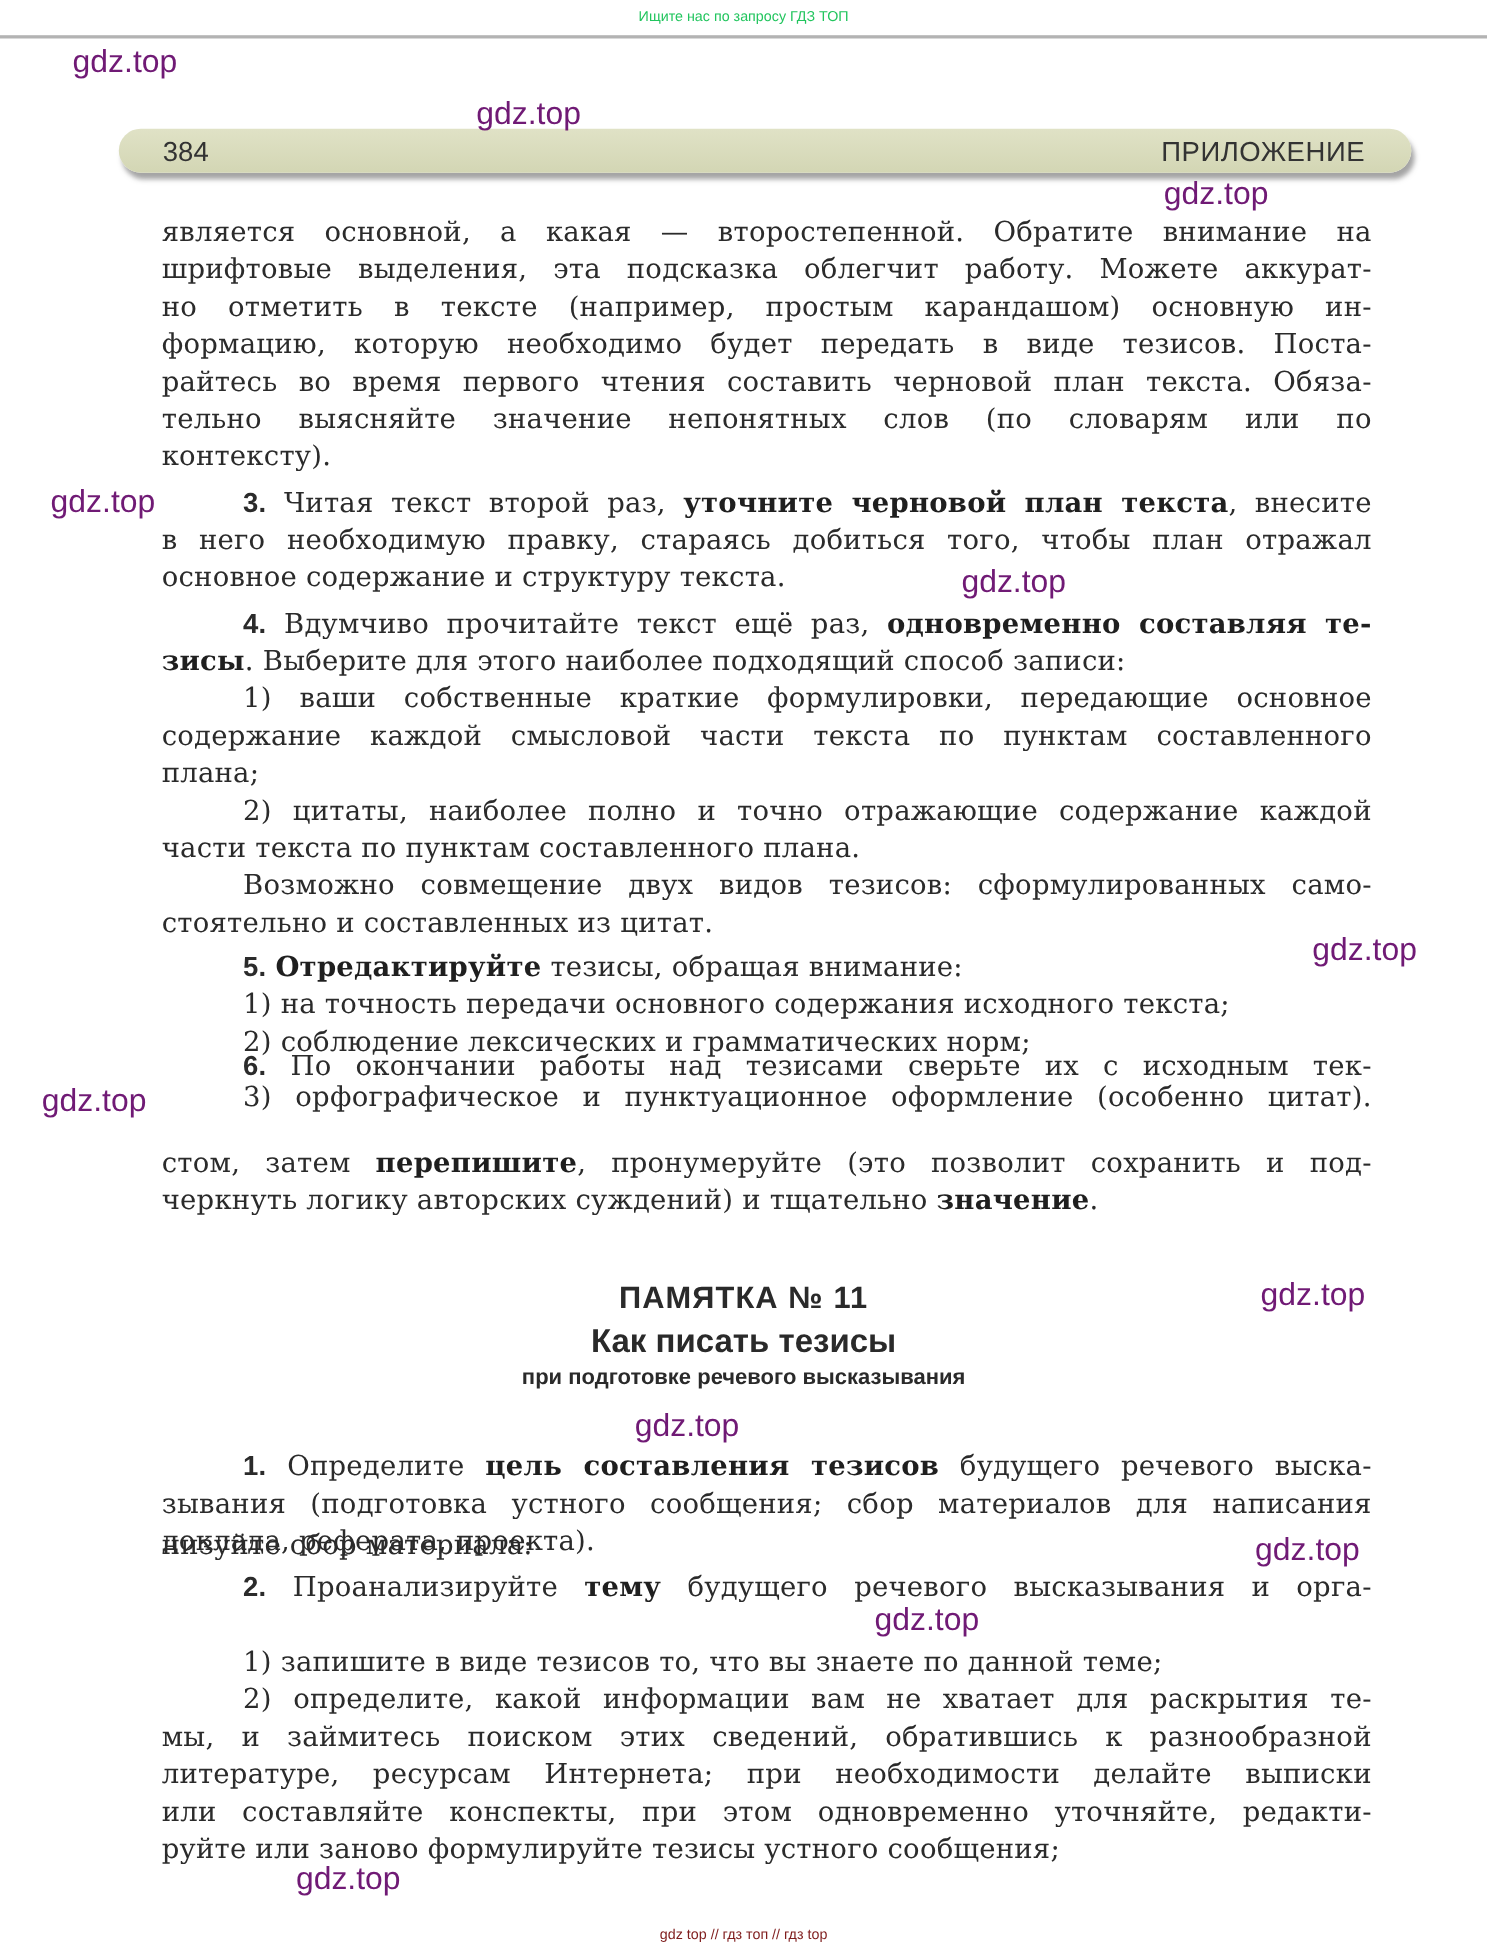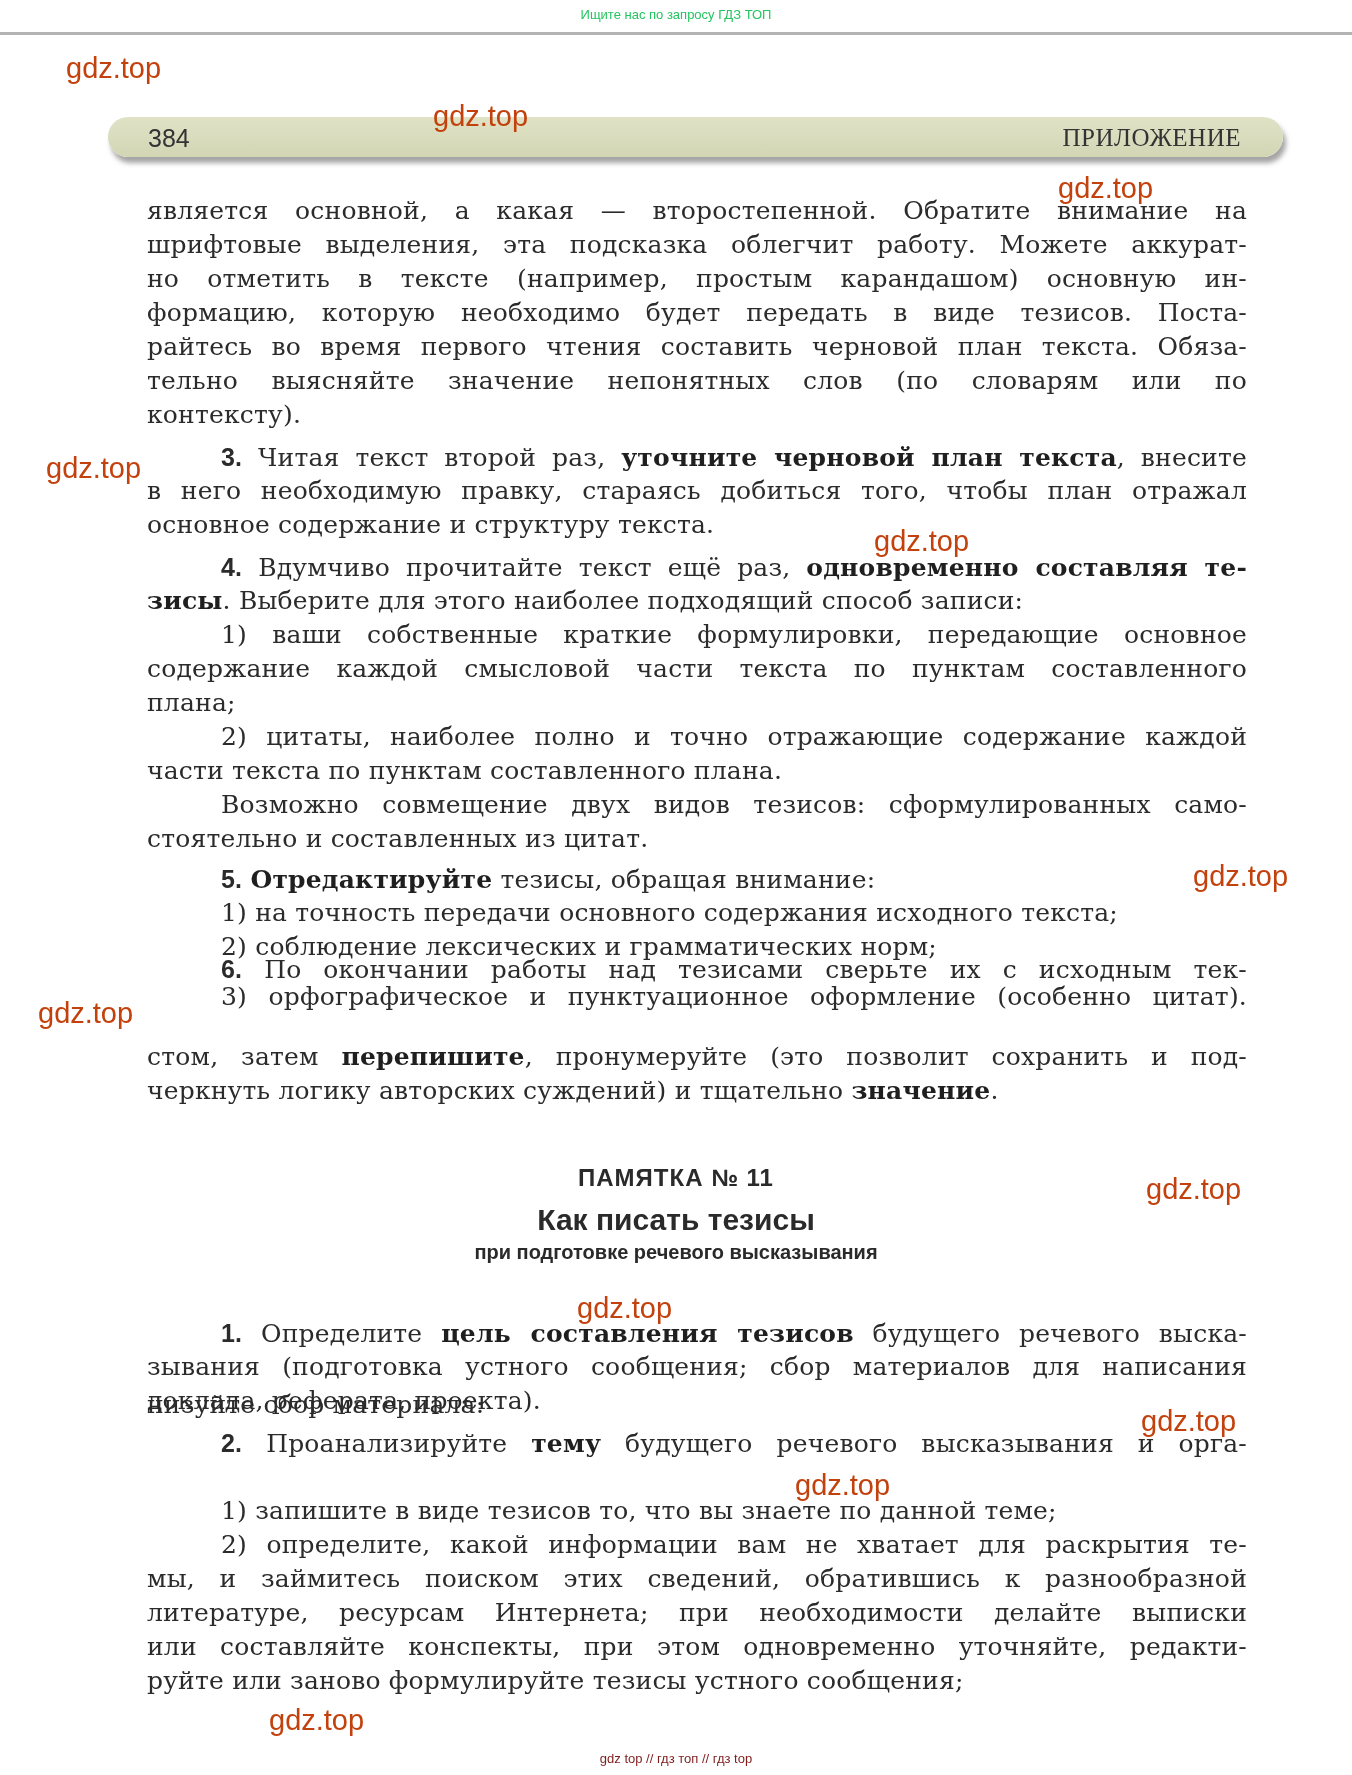--- a/index.html
+++ b/index.html
@@ -1,22 +1,22 @@
 <!DOCTYPE html>
 <html><head>
 <meta charset="utf-8">
 <style>
   html,body{margin:0;padding:0;background:#fff;}
   body{width:1352px;height:1775px;position:relative;overflow:hidden;font-family:"DejaVu Serif","Liberation Serif",serif;color:#2b2b2b;}
   .banner{position:absolute;top:7px;left:0;width:1352px;text-align:center;font-family:"Liberation Sans",sans-serif;font-size:13px;color:#22c55e;}
   .topline{position:absolute;top:32px;left:0;width:1352px;height:3px;background:#b3b3b3;}
   .hdr{position:absolute;left:108px;top:117px;width:1175px;height:40px;border-radius:20px;background:linear-gradient(#e0e2c6,#d3d6b4);box-shadow:3px 6px 5px rgba(90,90,90,.55);}
   .hdr .pg{position:absolute;left:40px;top:7px;font-family:"Liberation Sans",sans-serif;font-size:25px;color:#333;text-align:center;}
-  .hdr .sec{position:absolute;right:42px;top:7px;font-family:Liberation Serif, serif;font-size:25px;color:#333;letter-spacing:.5px;margin-left:29px;}
-  .wm{position:absolute;font-family:"Liberation Sans",sans-serif;font-size:29px;color:#c2410c;margin-top:12px;}
+  .hdr .sec{position:absolute;right:42px;top:7px;font-family:Liberation Sans, sans-serif;font-size:25px;color:#333;letter-spacing:.5px;margin-left:29px;}
+  .wm{position:absolute;font-family:"Liberation Sans",sans-serif;font-size:29px;color:#701a75;}
   .ln{position:absolute;left:147px;width:1100px;height:34px;font-size:25px;line-height:34px;white-space:nowrap;text-align:justify;text-align-last:justify;letter-spacing:0.2px;}
   .ln.last{text-align-last:left;}
   .ln.ind{left:221px;width:1026px;}
   .ln b{font-weight:bold;color:#1f1f1f;}
   .num{font-family:"Liberation Sans",sans-serif;font-weight:bold;}
   .title{position:absolute;left:0;width:1352px;text-align:center;font-family:"Liberation Sans",sans-serif;font-weight:bold;color:#2a2a2a;}
   .footer{position:absolute;top:1751px;left:0;width:1352px;text-align:center;font-family:"Liberation Sans",sans-serif;font-size:13px;color:#7f1d1d;}
 </style>
 </head>
 <body>
@@ -86,21 +86,21 @@
   <span class="num">6.</span>
   <span>По окончании работы над тезисами сверьте их с исходным тек-</span>
 </div>
 <div class="ln" style="top:1040px">
   <span>стом, затем </span><b>перепишите</b><span>, пронумеруйте (это позволит сохранить и под-</span>
 </div>
 <div class="ln last" style="top:1074px">
   <span>черкнуть логику авторских суждений) и тщательно </span><b>значение</b><span>.</span>
 </div>
 
-<div class="title" style="top:1164px;font-size:24px;letter-spacing:1px">ПАМЯТКА № 11</div>
+<div class="title" style="top:1164px;font-size:28px;letter-spacing:1px">ПАМЯТКА № 11</div>
 <div class="title" style="top:1203px;font-size:30px">Как писать тезисы</div>
 <div class="title" style="top:1241px;font-size:20px">при подготовке речевого высказывания</div>
 
 <div class="ln ind" style="top:1316px">
   <span class="num">1.</span>
   <span>Определите </span><b>цель составления тезисов</b><span> будущего речевого выска-</span>
 </div>
 <div class="ln" style="top:1350px">зывания (подготовка устного сообщения; сбор материалов для написания</div>
 <div class="ln last" style="top:1384px">доклада, реферата, проекта).</div>
 

